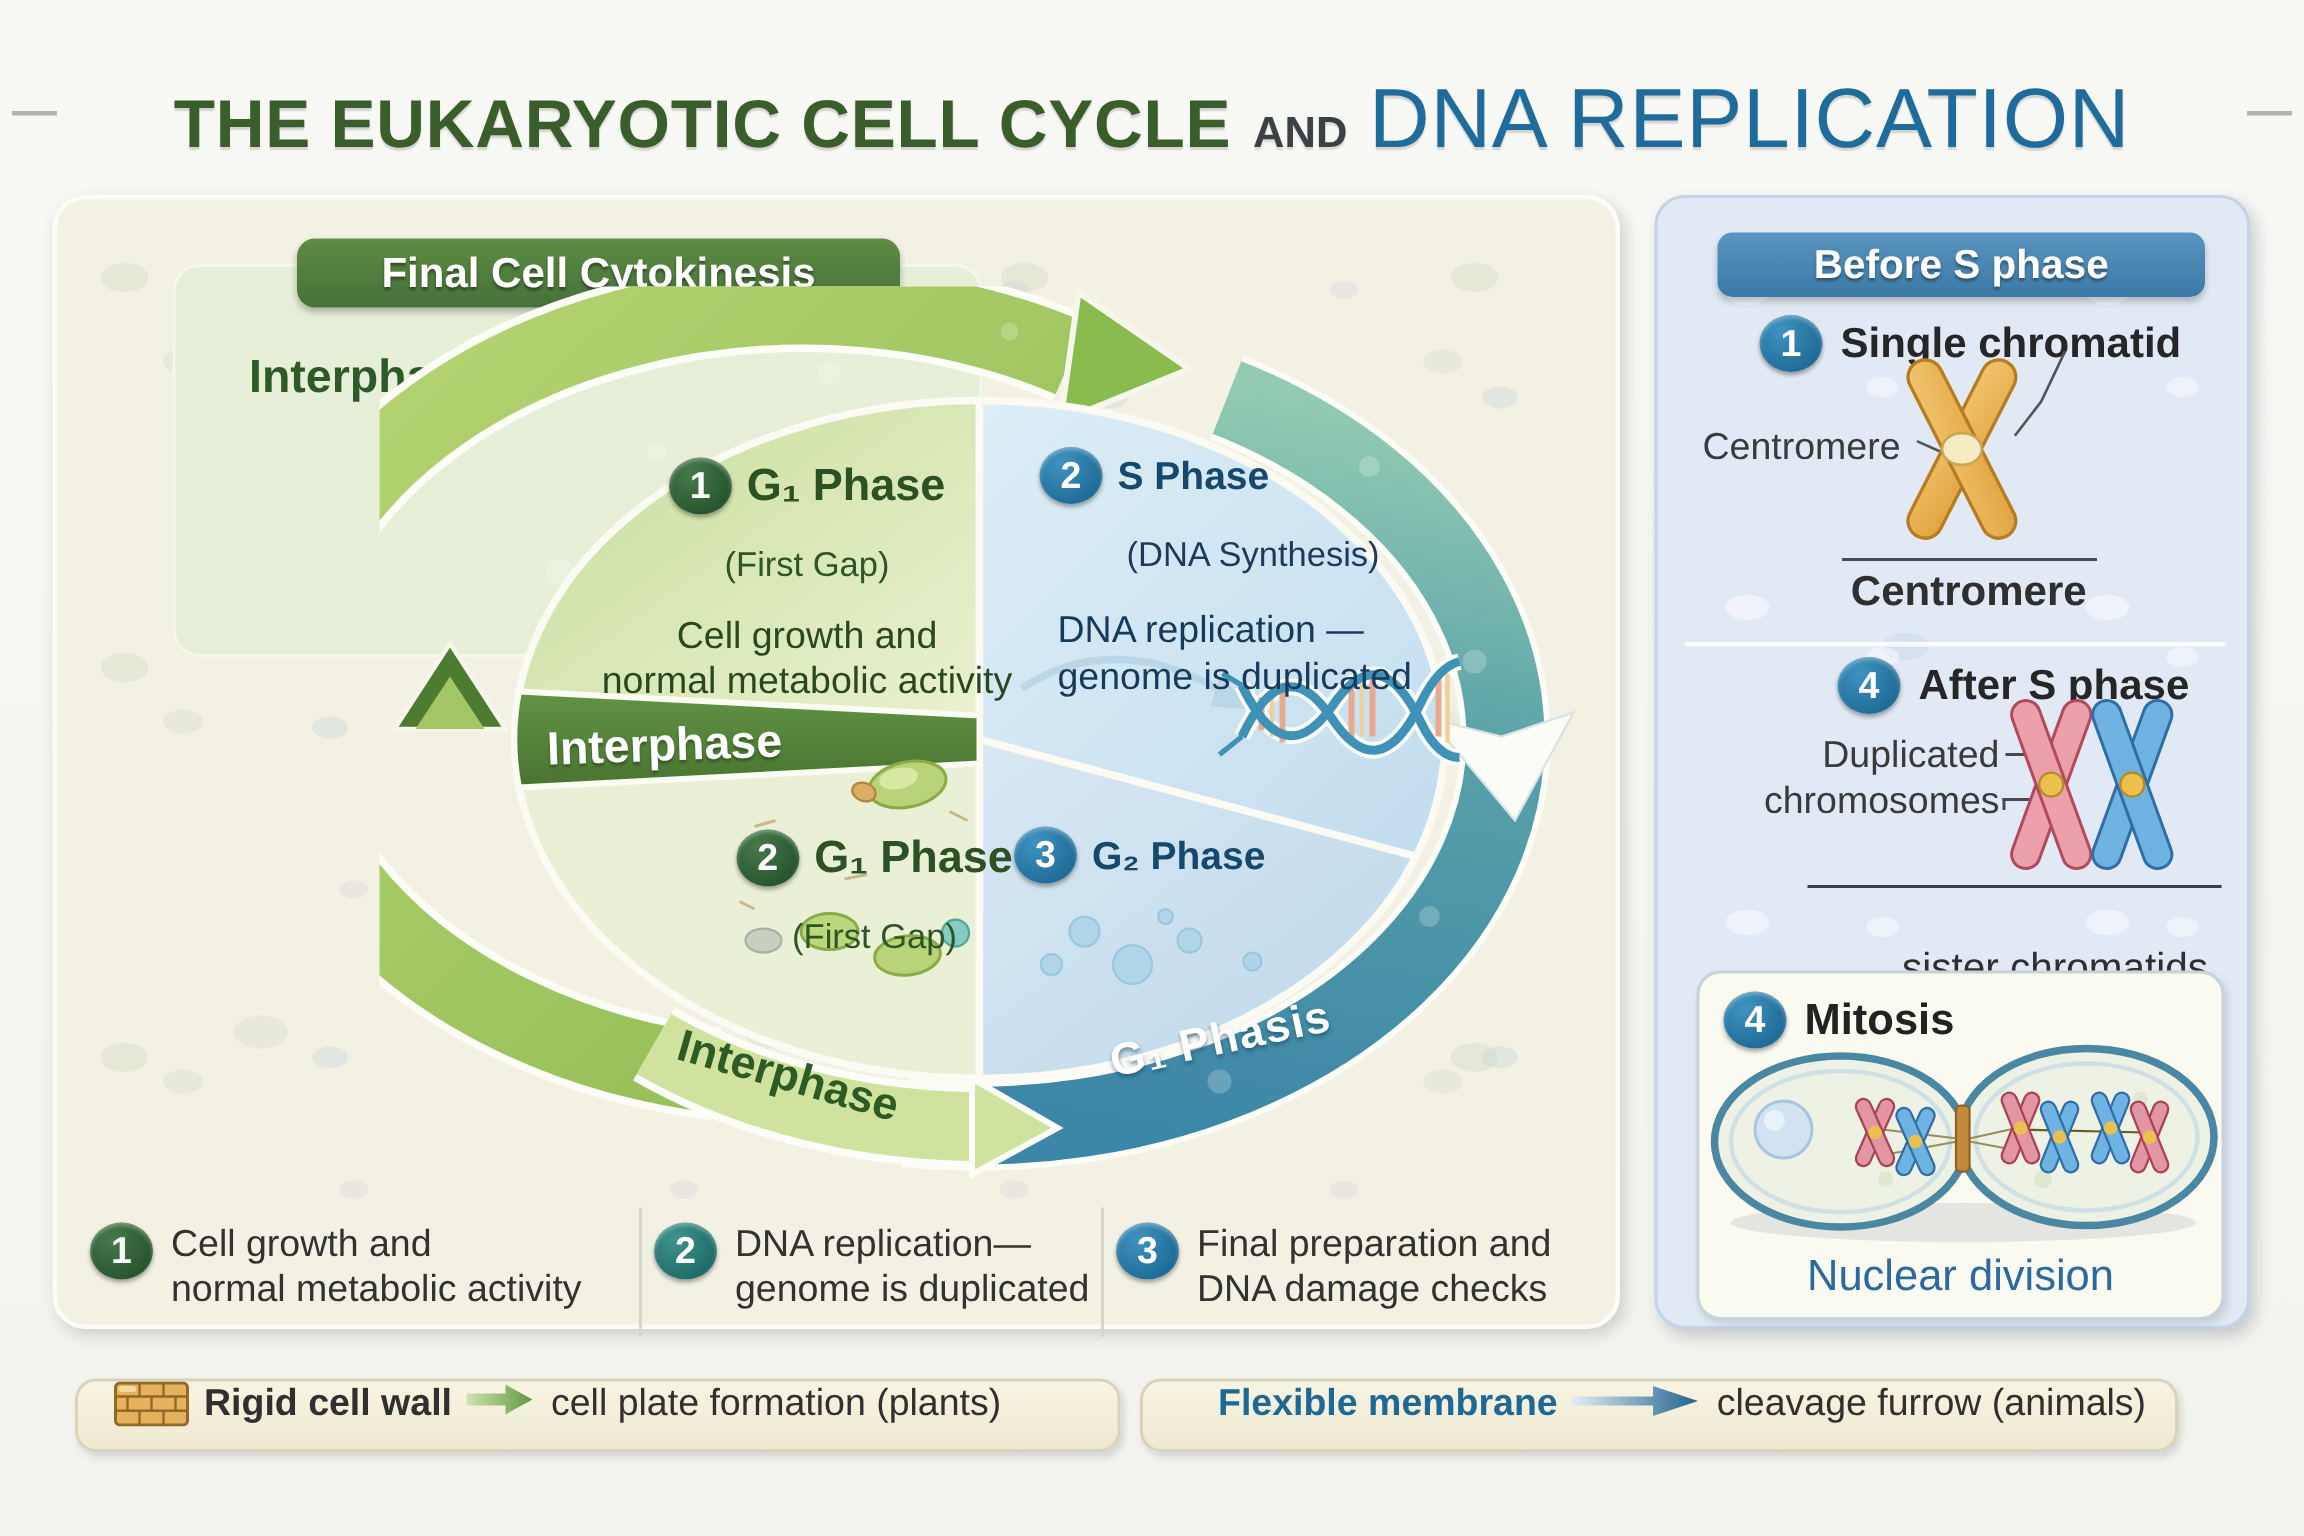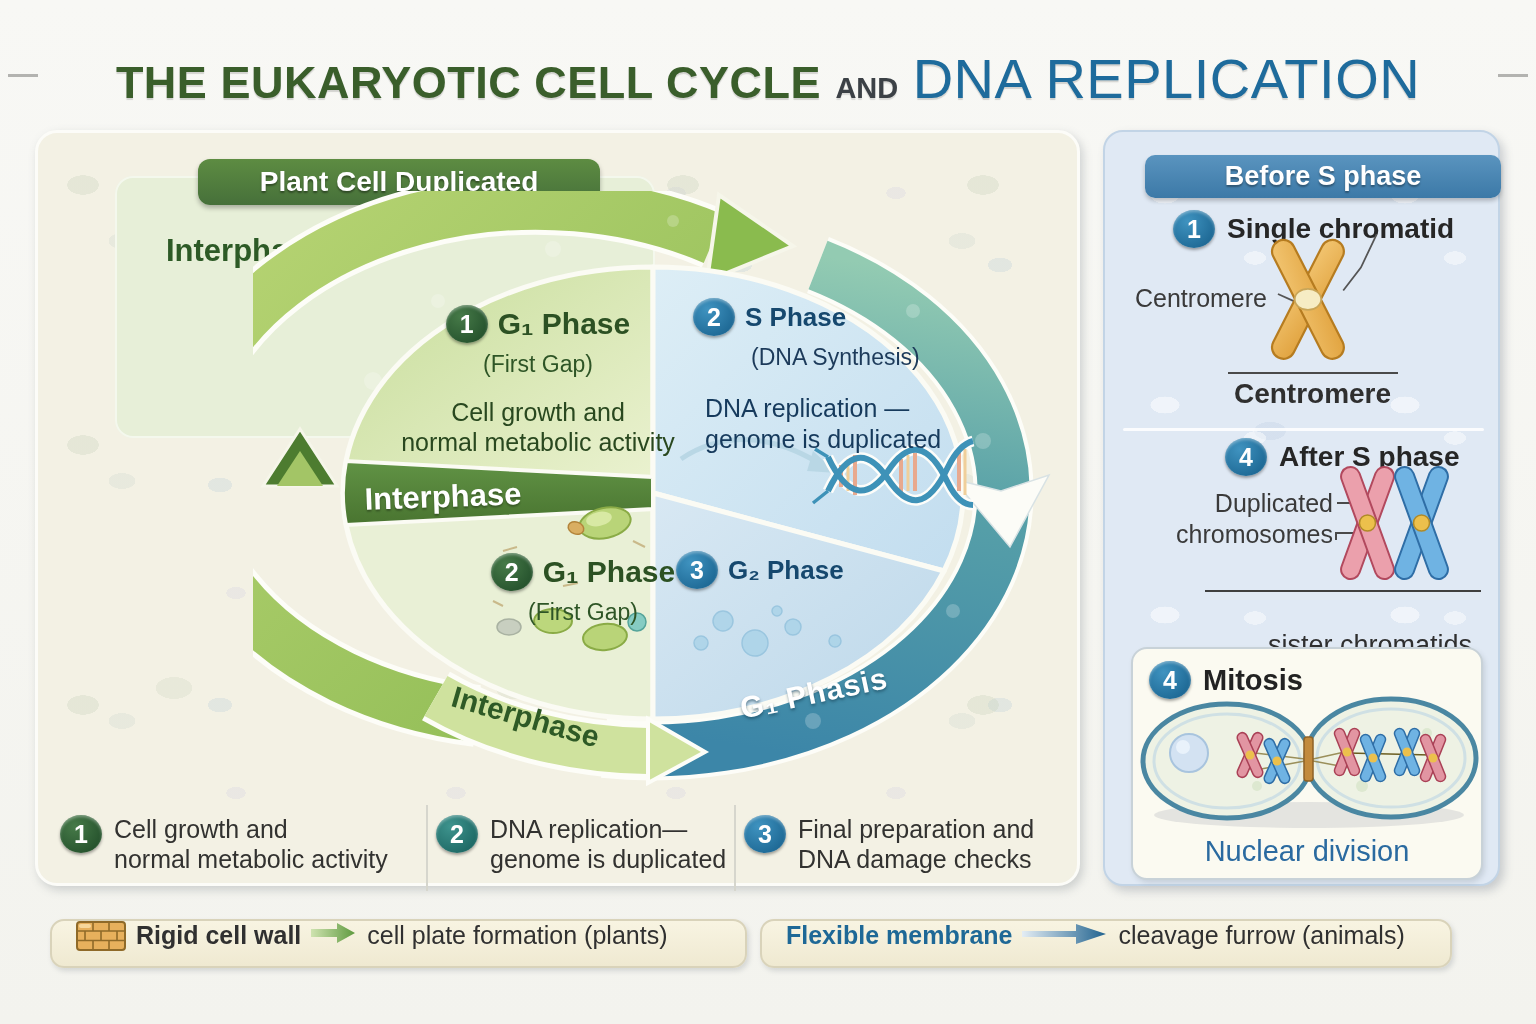--- a/index.html
+++ b/index.html
@@ -43,21 +43,21 @@
   .phase { position:absolute; z-index:3; }
   .phase-head { display:flex; align-items:center; justify-content:center; gap:10px; }
   .badge { display:inline-flex; align-items:center; justify-content:center;
     width:42px; height:38px; border-radius:50%; color:#fff; font-size:25px; font-weight:bold;
     box-shadow:0 2px 3px rgba(0,0,0,.35), inset 0 2px 3px rgba(255,255,255,.35); flex:0 0 auto; }
   .badge.green { background:radial-gradient(circle at 35% 30%, #467a48, #27542e 75%); }
   .badge.teal  { background:radial-gradient(circle at 35% 30%, #3e948e, #1f6a66 75%); }
   .badge.blue  { background:radial-gradient(circle at 35% 30%, #3f93c0, #1f6a96 75%); }
   .g1top { left:330px; top:172px; width:340px; text-align:center; }
   .g1top .phase-title, .g1bot .phase-title { font-size:30px; font-weight:bold; color:#2c5123; }
-  .phase-sub { font-size:23px; color:#2e5526; margin-top:8px; }
+  .phase-sub { font-size:23px; color:#2e5526; margin-top:20px; }
   .g1top .phase-desc { margin-top:20px; font-size:25px; color:#29481f; line-height:1.18; }
   .sphase { left:655px; top:165px; width:330px; }
   .sphase .phase-head { justify-content:flex-start; }
   .sphase .phase-title, .g2 .phase-title { font-size:26px; font-weight:bold; color:#16486e; }
   .sphase .phase-sub, .g2 .phase-sub { color:#1c3a5a; padding-left:58px; }
   .sphase .phase-desc { margin-top:22px; font-size:25px; color:#163a5c; line-height:1.25; padding-left:12px; }
   .g1bot { left:395px; top:420px; width:300px; text-align:center; }
   .g2 { left:638px; top:418px; width:310px; }
   .g2 .phase-head { justify-content:flex-start; }
   .arc-blue-label { position:absolute; left:700px; top:534px; width:240px; z-index:3;
@@ -73,21 +73,21 @@
 
   
   .sidebar { position:absolute; left:1103px; top:130px; width:397px; height:756px;
     background-color:#e0e9f4;
     background-image:
       radial-gradient(ellipse 24px 14px at 25% 30%, rgba(255,255,255,.5) 60%, transparent 61%),
       radial-gradient(ellipse 18px 11px at 75% 70%, rgba(255,255,255,.45) 60%, transparent 61%),
       radial-gradient(ellipse 26px 15px at 55% 15%, rgba(202,216,232,.5) 60%, transparent 61%);
     background-size:240px 210px, 200px 180px, 300px 260px;
     border-radius:20px; border:2px solid #c2d4e6; box-shadow:4px 5px 10px rgba(100,110,125,.3); }
-  .sb-banner { position:absolute; left:40px; top:23px; width:356px; height:43px;
+  .sb-banner { position:absolute; left:40px; top:23px; width:325px; height:43px;
     background:linear-gradient(180deg,#5a94bf 0%,#3c79a7 100%); border-radius:10px;
     display:flex; align-items:center; justify-content:center; color:#fff; font-size:27px; font-weight:bold;
     text-shadow:0 2px 2px rgba(0,0,0,.35); box-shadow:0 3px 4px rgba(0,0,0,.22); }
   .sb-head { position:absolute; display:flex; align-items:center; gap:12px; }
   .sb-head .title { font-size:28px; font-weight:600; color:#262626; }
   .sec1-head { left:68px; top:78px; }
   .ptr-label { position:absolute; left:30px; top:152px; font-size:25px; color:#3a3a3a; }
   .centro-caption { position:absolute; left:110px; top:240px; width:195px; text-align:center;
     font-size:28px; font-weight:bold; color:#2f2f2f; }
   .centro-caption::before { content:""; display:block; width:170px; margin:0 auto 4px; border-top:2px solid #4a4a4a; }
@@ -109,42 +109,42 @@
   .mit-head { position:absolute; left:16px; top:12px; display:flex; align-items:center; gap:12px; }
   .mit-head .title { font-size:29px; font-weight:bold; color:#222; }
   .mit-svg { position:absolute; left:4px; top:42px; width:344px; height:142px; }
   .mit-caption { position:absolute; left:0; top:186px; width:100%; text-align:center; font-size:29px; color:#2a6aa0; }
 
   
   .fbar { position:absolute; top:899px; height:49px; background:linear-gradient(180deg,#f8f4e2,#efe9d1);
     border:2px solid #d9d3ba; border-radius:14px; display:flex; 
     box-shadow:2px 3px 5px rgba(100,110,120,.22);margin-top:20px; }
   .fbar-left { left:50px; width:697px; padding-left:24px; gap:10px; }
-  .fbar-right { left:760px; width:692px; padding-left:24px; gap:10px; }
+  .fbar-right { left:760px; width:692px; padding-left:50px; gap:10px; }
   .fb-bold-dark { font-size:25px; font-weight:bold; color:#303030; }
   .fb-bold-blue { font-size:25px; font-weight:bold; color:#1e6896; }
   .fb-text { font-size:25px; color:#303030; }
   .fbar svg { flex:0 0 auto; }
 </style>
 </head>
 <body>
 
 <div class="page">
 
   <div class="title-row">
     <span class="tdash left"></span>
     <span class="t-green">THE EUKARYOTIC CELL CYCLE</span>
     <span class="t-and">AND</span>
     <span class="t-blue">DNA REPLICATION</span>
     <span class="tdash right"></span>
   </div>
 
   <div class="main-panel">
     <div class="interphase-box"></div>
-    <div class="cyto-banner">Plant Cell Duplicated</div>
+    <div class="cyto-banner">Final Cell Cytokinesis</div>
     <div class="interphase-heading">Interphase</div>
 
     <svg class="cycle-svg" viewBox="0 0 820 612">
       <defs>
         <linearGradient id="tlGrad" x1="0" y1="0" x2="1" y2="1">
           <stop offset="0" stop-color="#c7dd9a"></stop>
             <stop offset="1" stop-color="#ebf2d1"></stop>
         </linearGradient>
         <linearGradient id="trGrad" x1="0" y1="0" x2="1" y2="1">
           <stop offset="0" stop-color="#ddeef6"></stop>

